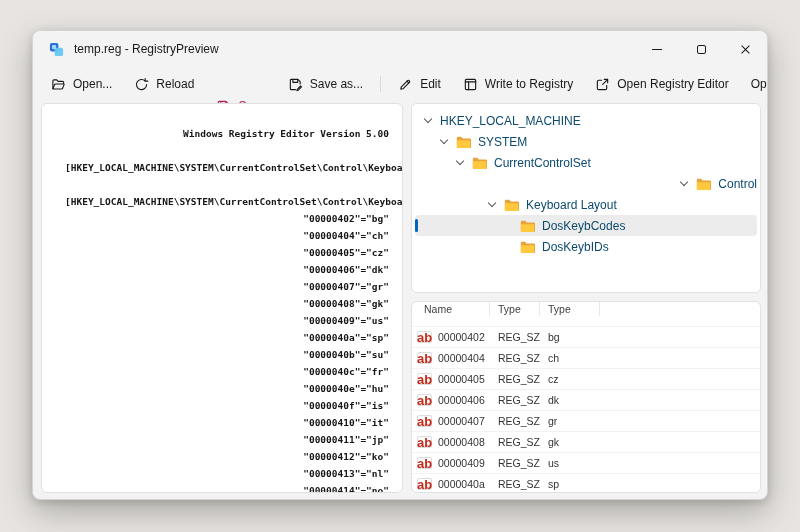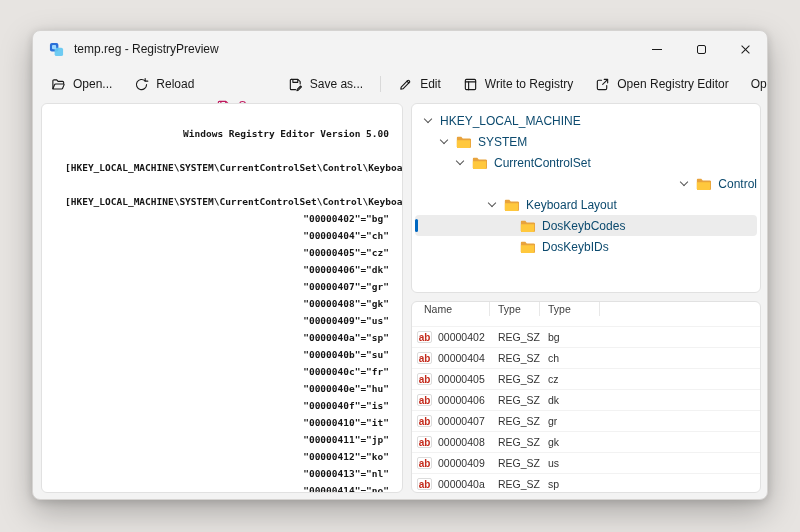--- a/index.html
+++ b/index.html
@@ -74,21 +74,21 @@
     background:#fff; border:1px solid #e1e1e1; border-radius:6px;
     overflow:hidden; font-size:10.5px;
   }
   .grid-header { display:flex; align-items:flex-start; height:24px; color:#404040; }
   .gh { height:14px; line-height:14px; border-right:1px solid #e8e8e8; }
   .gh.name { width:78px; padding-left:12px; }
   .gh.type { width:50px; padding-left:8px; }
   .gh.data { width:60px; padding-left:8px; }
   .grid-row { display:flex; align-items:center; height:21px; border-top:1px solid #f2f2f2; color:#333; }
   .ab-ic { width:15px; height:12px; margin-left:5px; border:1px solid #dcdcdc; border-radius:2px;
-           background:#fff; color:#c42b1c; font-size:10px; font-weight:bold;
+           background:#fff; color:#c42b1c; font-size:13px; font-weight:bold;
            display:flex; align-items:center; justify-content:center; flex:none; }
   .gc { white-space:nowrap; overflow:hidden; }
   .gc.name { width:58px; padding-left:6px; }
   .gc.type { width:50px; padding-left:8px; }
   .gc.data { padding-left:8px; }
 </style>
 </head>
 <body>
 
 <div class="desktop">

